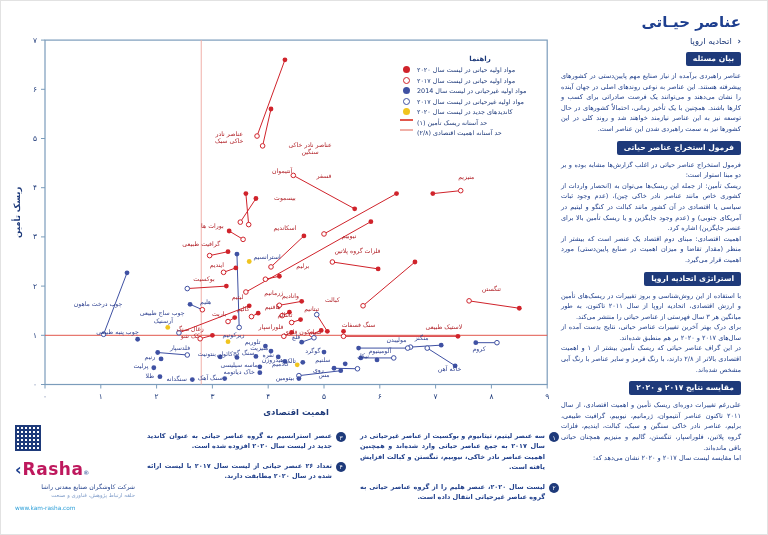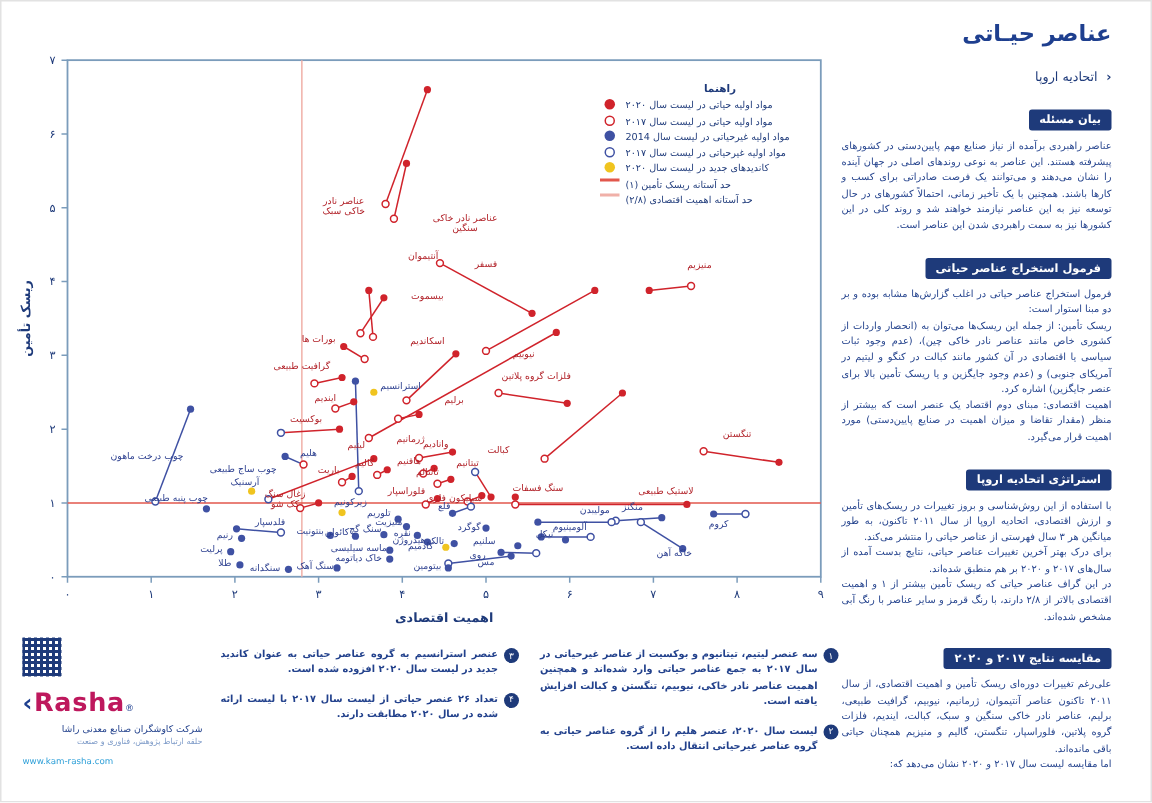--- a/index.html
+++ b/index.html
@@ -8,23 +8,23 @@
   .chart-zone{position:absolute;left:6px;top:8px;width:556px;height:420px;}
   .legend{position:absolute;left:392px;top:46px;width:162px;}
   .legend-title{font-size:7px;font-weight:bold;color:#1e3a7a;text-align:center;margin-bottom:3px;}
   .legend-row{display:flex;align-items:flex-start;margin-bottom:2.5px;direction:ltr;}
   .legend-sym{width:14px;display:flex;justify-content:center;margin-right:4px;flex:0 0 14px;}
   .legend-label{font-size:6.4px;color:#1e3a7a;direction:rtl;text-align:left;white-space:nowrap;}
   .dot{width:7px;height:7px;border-radius:50%;}
   .lineSym{width:13px;height:2px;}
   .sidebar{position:absolute;right:12px;top:0;width:202px;height:502px;padding:12px 14px 0 8px;direction:rtl;}
   .sb-title{font-size:15px;font-weight:bold;color:#1e3f8f;letter-spacing:0;}
-  .sb-sub{font-size:8.5px;color:#1e3a7a;margin-top:16px;}
+  .sb-sub{font-size:8.5px;color:#1e3a7a;margin-top:5px;}
   .sb-sub .chev{color:#1e3a7a;font-weight:bold;margin-left:3px;}
-  .sb-section{margin-top:10px;}
+  .sb-section{margin-top:0;}
   .sb-header{display:inline-block;background:#1e3a7a;color:#fff;font-size:7.6px;font-weight:bold;padding:2px 7px 3px;border-radius:2px;margin-bottom:5px;}
   .sb-body{font-size:6.55px;line-height:1.62;color:#22418c;text-align:justify;white-space:pre-line;}
   .notes{position:absolute;left:146px;top:430px;width:412px;direction:rtl;display:flex;gap:14px;}
   .notes-col{flex:1;}
   .note{display:flex;gap:4px;margin-bottom:9px;}
   .note-num{flex:0 0 10px;width:10px;height:10px;border-radius:50%;background:#1e3a7a;color:#fff;font-size:6px;display:flex;align-items:center;justify-content:center;margin-top:1px;}
   .note-text{font-size:6.5px;line-height:1.6;color:#22418c;text-align:justify;font-weight:bold;}
   .brand{position:absolute;left:14px;top:424px;width:120px;}
   .qr{width:26px;height:26px;margin:0 0 8px 0;background:
       repeating-linear-gradient(0deg,#1e3a7a 0 2px,transparent 2px 4px),

